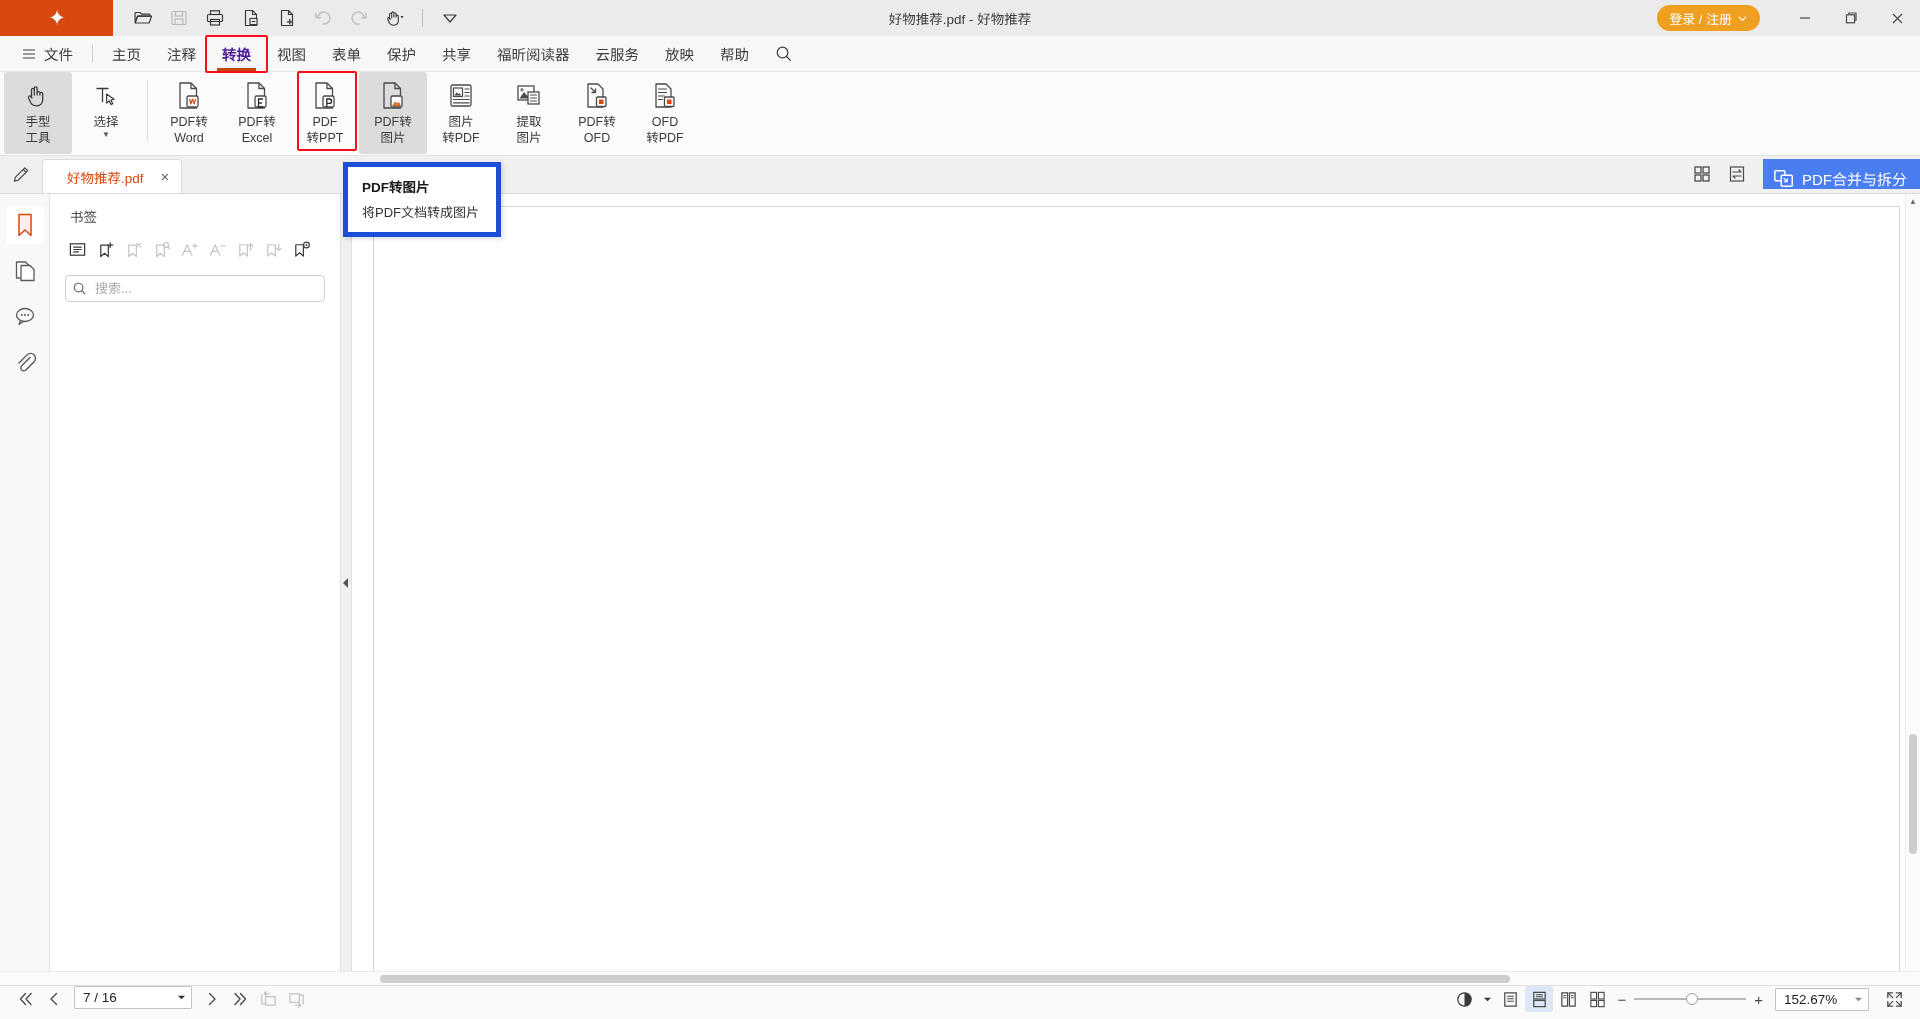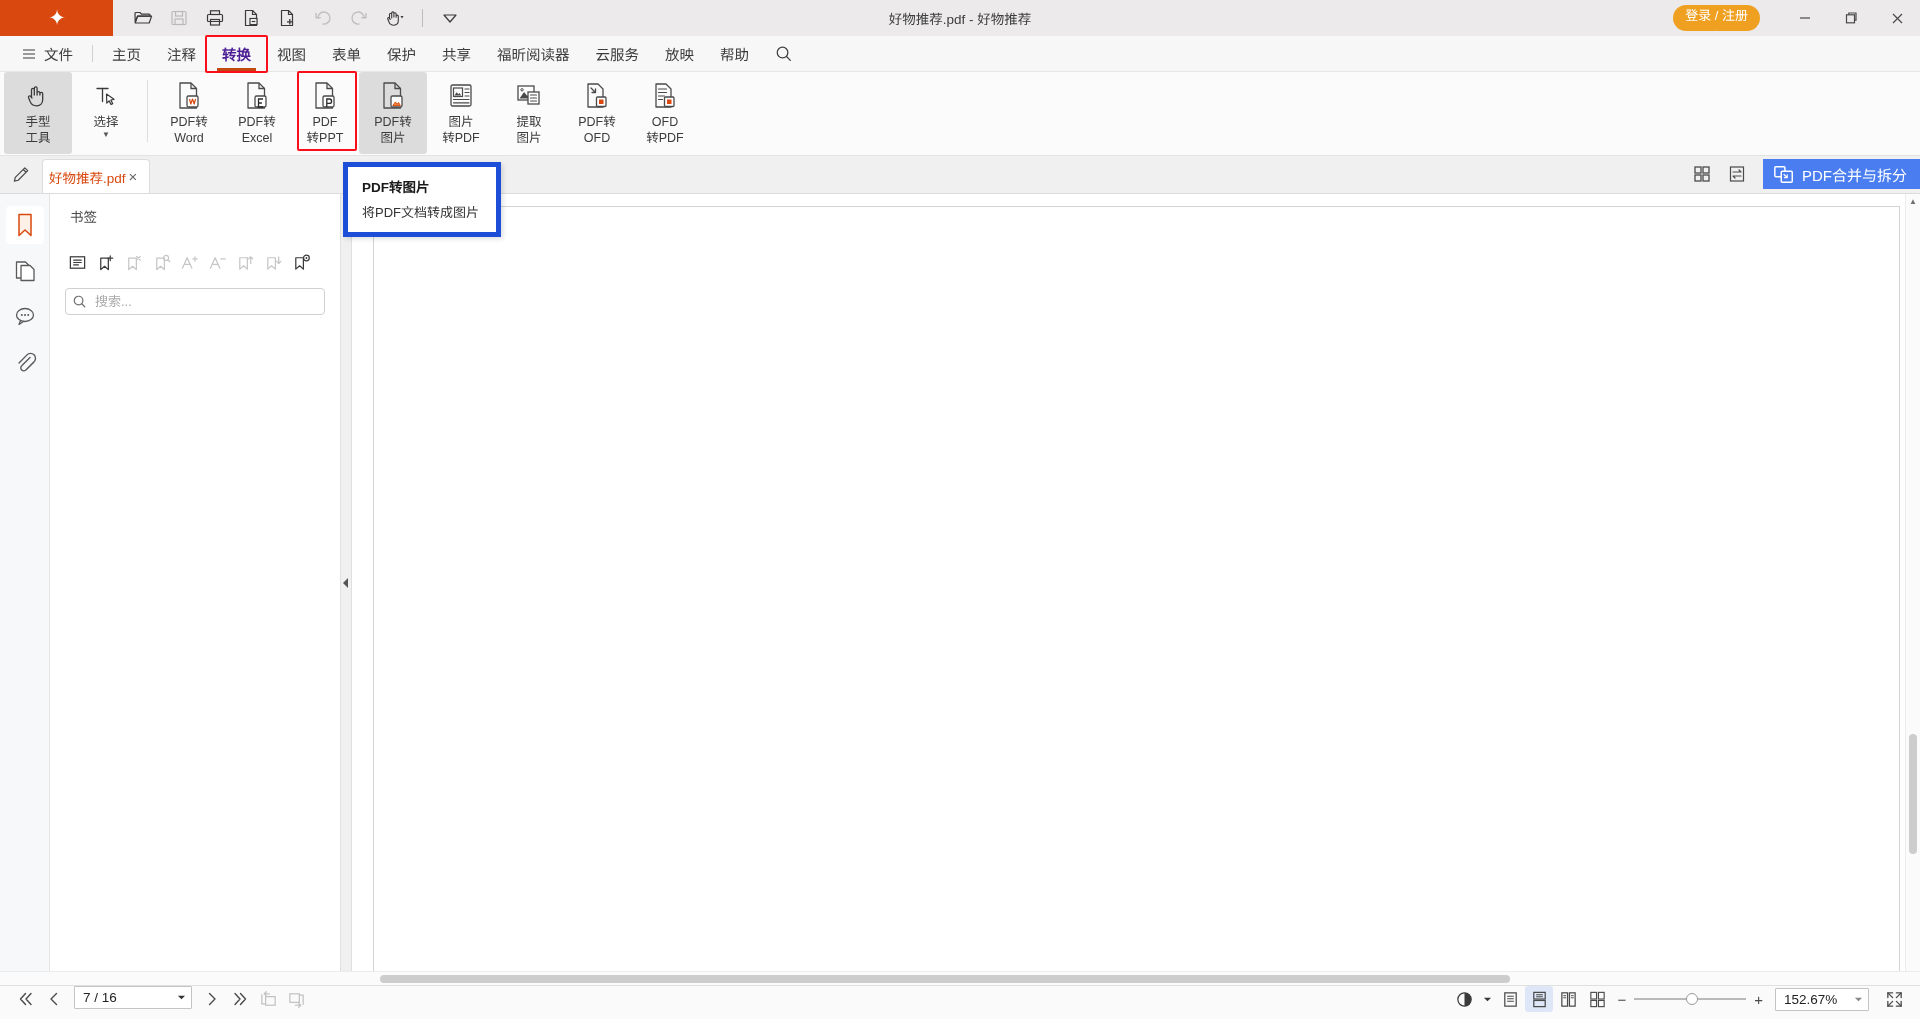--- a/index.html
+++ b/index.html
@@ -35,22 +35,22 @@
   .title-text {
     position: absolute; left: 0; right: 0; top: 0; height: 36px;
     display: flex; align-items: center; justify-content: center;
     font-size: 13.5px; color: #3d3d3d; pointer-events: none;
   }
   .tb-right { margin-left: auto; display: flex; align-items: center; padding-right: 0px; z-index: 4; }
   .login-btn {
     background: #f0a020; color: #fff;
     height: 26px; border-radius: 13px;
     display: flex; align-items: center; gap: 5px;
-    padding: 0 12px; font-size: 13px; margin-right: 22px;
-    cursor: pointer; white-space: nowrap; flex-direction: column;
+    padding: 12px 12px; font-size: 13px; margin-right: 22px;
+    cursor: pointer; white-space: nowrap;
   }
   .win-btn {
     width: 46px; height: 36px;
     display: flex; align-items: center; justify-content: center;
     color: #4a4a4a;
   }
 
   
   .menubar {
     height: 36px; min-height: 36px;
@@ -130,31 +130,31 @@
     position: relative;
     border-bottom: 1px solid #dcdcdc;
   }
   .tabbar-lead {
     width: 42px; height: 38px; display: flex; align-items: center; justify-content: center;
   }
   .doc-tab {
     height: 34px; background: #fff;
     border: 1px solid #dcdcdc; border-bottom: none;
     border-radius: 4px 4px 0 0;
-    display: flex; align-items: center; 
-    padding: 0 9px 0 6px;
+    display: flex; align-items: center; gap: 14px;
+    padding: 0 9px 0 24px;
     cursor: pointer;
   }
   .doc-tab-label { font-size: 13.5px; color: #d9480f; white-space: nowrap; }
   .doc-tab-close { font-size: 15px; color: #666; line-height: 1; cursor: pointer; padding: 0 3px; }
   .tabbar-right { margin-left: auto; display: flex; align-items: center; height: 38px; padding-right: 0; }
   .tbr-btn { width: 35px; height: 34px; display: flex; align-items: center; justify-content: center; cursor: pointer; }
   .merge-btn {
     background: #4a7df0; color: #fff;
-    height: 30px; display: flex; align-items: center; gap: 7px;
+    height: 30px; display: flex; align-items: flex-end; gap: 7px;
     padding: 0 13px 0 10px; font-size: 15px; cursor: pointer;
     margin-left: 8px; white-space: nowrap;
   }
 
   
   .body-row { flex: 1; display: flex; min-height: 0; position: relative; background: #fff; }
   .navbar-v {
     width: 50px; background: #f7f8fa;
     display: flex; flex-direction: column; align-items: center;
     padding-top: 12px; gap: 8px;
@@ -165,21 +165,21 @@
     display: flex; align-items: center; justify-content: center; cursor: pointer;
   }
   .nav-icon.active { background: #ffffff; }
 
   .bmpanel {
     width: 291px; background: #fff;
     border-right: 1px solid #e0e0e0;
     display: flex; flex-direction: column;
     padding: 12px 15px 0 15px;
   }
-  .bm-title { font-size: 13.5px; color: #4a4a4a; margin-bottom: 24px; padding-left: 5px;}
+  .bm-title { font-size: 13.5px; color: #4a4a4a; margin-bottom: 11px; padding-left: 5px;}
   .bm-tools { display: flex; align-items: center; gap: 4px; margin-bottom: 14px; }
   .bm-tool {
     width: 24px; height: 24px; display: flex; align-items: center; justify-content: center;
     cursor: pointer; border-radius: 3px;
   }
   .bm-search {
     height: 27px; border: 1px solid #d0d0d0; border-radius: 4px;
     display: flex; align-items: center; gap: 8px; padding: 0 6px;
     background: #fff;
   }

